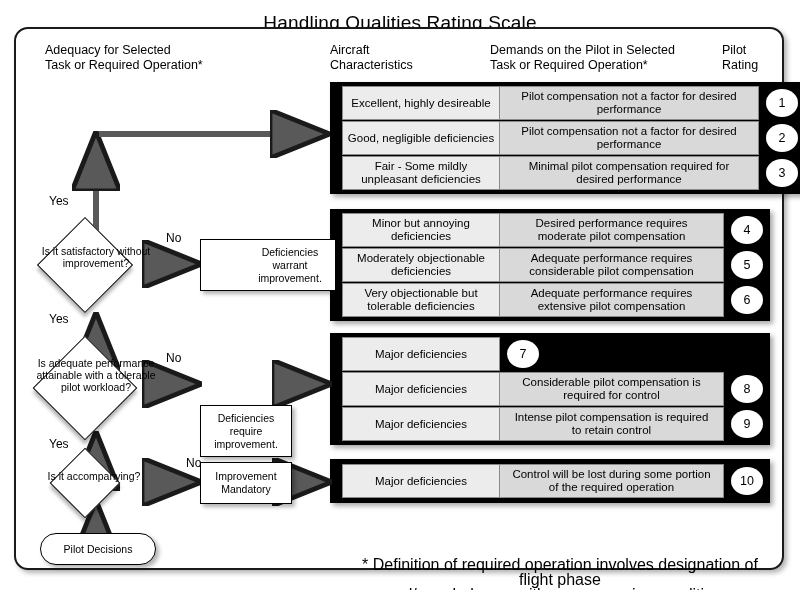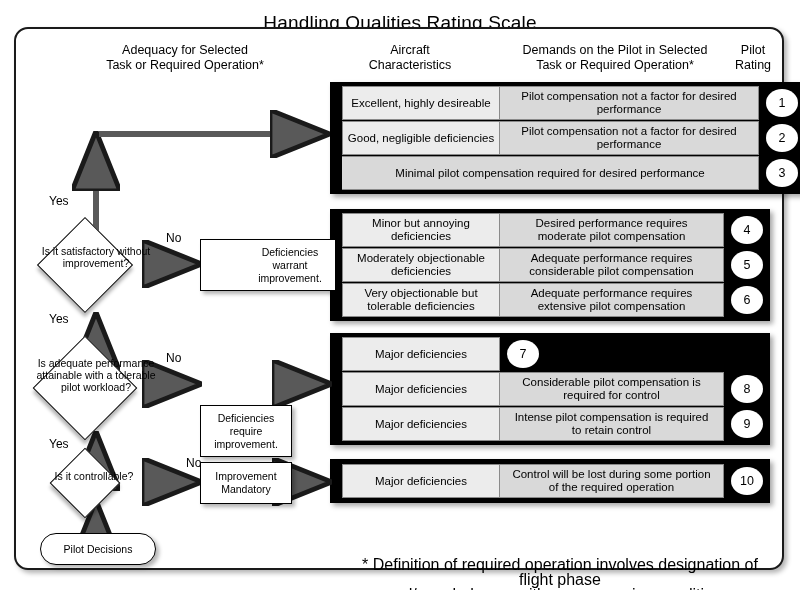--- a/index.html
+++ b/index.html
@@ -8,21 +8,21 @@
 
   #title{position:absolute;left:0;top:12px;width:800px;text-align:center;
          font-size:19px;letter-spacing:.2px;}
   #title span{border-bottom:1px solid #000;padding:0 2px 1px 2px;}
 
   #frame{position:absolute;left:14px;top:27px;width:770px;height:543px;
          border:2px solid #1a1a1a;border-radius:14px;background:#fff;
          box-shadow:3px 3px 5px rgba(0,0,0,.30);box-sizing:border-box;}
 
   
-  .colhead{position:absolute;text-align:center;font-size:12.5px;line-height:15px;}
+  .colhead{position:absolute;font-size:12.5px;line-height:15px;}
   #hd-adequacy{left:45px;top:43px;width:280px;}
   #hd-aircraft{left:330px;top:43px;width:160px;}
   #hd-demands{left:490px;top:43px;width:250px;}
   #hd-rating{left:722px;top:43px;width:62px;}
 
   
   .group{position:absolute;background:#000;
          box-shadow:3px 3px 5px rgba(0,0,0,.35);}
   #grp1{left:330px;top:82px;width:475px;height:112px;}
   #grp2{left:330px;top:209px;width:440px;height:112px;}
@@ -97,20 +97,21 @@
       </div>
   </div>
   <div class="rrow" style="top:39px">
     <div class="cell c-char">Good, negligible deficiencies</div>
     <div class="cell c-dem">Pilot compensation not a factor for desired performance</div>
     <div class="cell c-rate">
       <div class="oval">2</div>
       </div>
   </div>
   <div class="rrow" style="top:74px">
+    <div class="cell c-char">Fair - Some mildly unpleasant deficiencies</div>
     <div class="cell c-dem">Minimal pilot compensation required for desired performance</div>
     <div class="cell c-rate">
       <div class="oval">3</div>
       </div>
   </div>
 </div>
 
 <div class="group" id="grp2">
   <div class="rrow" style="top:4px">
     <div class="cell c-char">Minor but annoying deficiencies</div>
@@ -199,21 +200,21 @@
   </g>
 </svg>
 
 <div class="diamond" style="left:51px;top:231px;width:66px;height:66px;"></div>
 <div class="dtext" style="left:29px;top:245px;width:134px;">Is it satisfactory without improvement?</div>
 
 <div class="diamond" style="left:48px;top:351px;width:72px;height:72px;"></div>
 <div class="dtext" style="left:32px;top:357px;width:128px;">Is adequate performance attainable with a tolerable pilot workload?</div>
 
 <div class="diamond" style="left:60px;top:458px;width:48px;height:48px;"></div>
-<div class="dtext" style="left:34px;top:470px;width:120px;">Is it controllable?</div>
+<div class="dtext" style="left:34px;top:470px;width:120px;">Is it accompanying?</div>
 
 <div class="pbox" style="left:200px;top:239px;width:90px;height:50px;padding-left:44px;">Deficiencies warrant improvement.</div>
 <div class="pbox" style="left:200px;top:359px;width:90px;height:50px;margin-top:46px;">Deficiencies require improvement.</div>
 <div class="pbox" style="left:200px;top:462px;width:90px;height:40px;">Improvement Mandatory</div>
 
 <div class="term" style="left:40px;top:533px;width:114px;height:30px;">Pilot Decisions</div>
 
 <div class="lbl" style="left:49px;top:194px">Yes</div>
 <div class="lbl" style="left:166px;top:231px">No</div>
 <div class="lbl" style="left:49px;top:312px">Yes</div>

